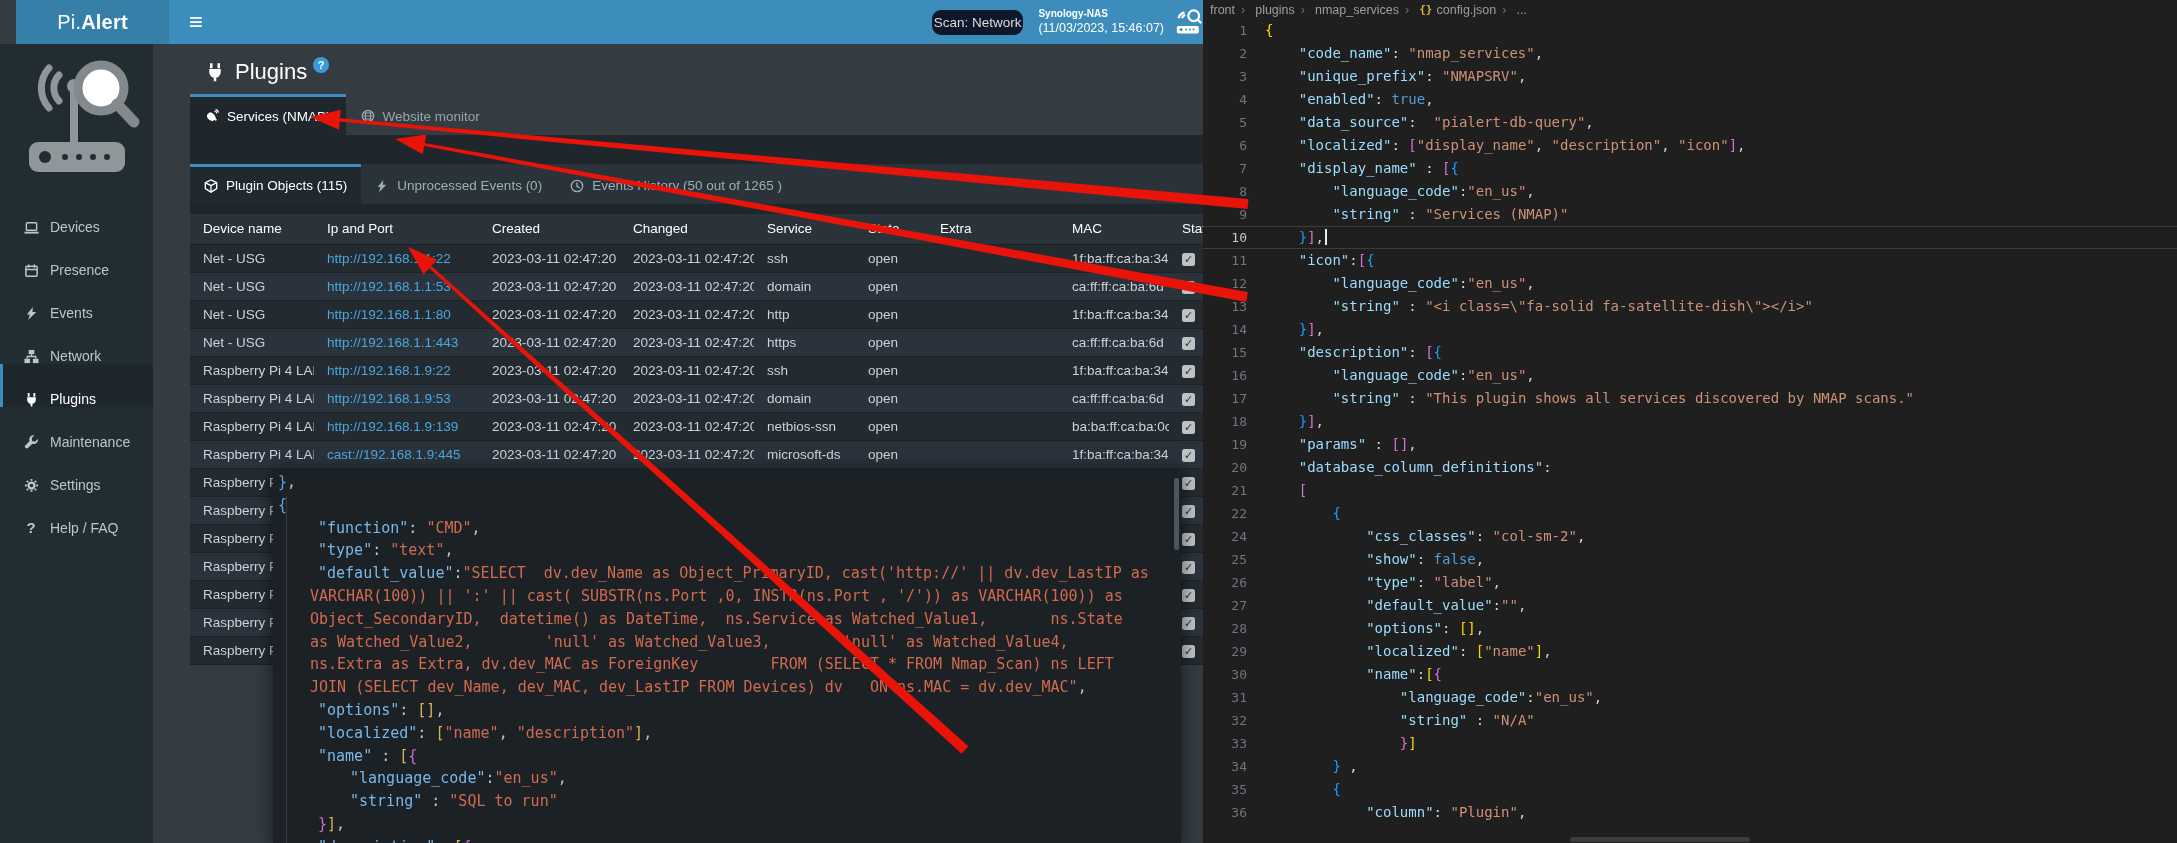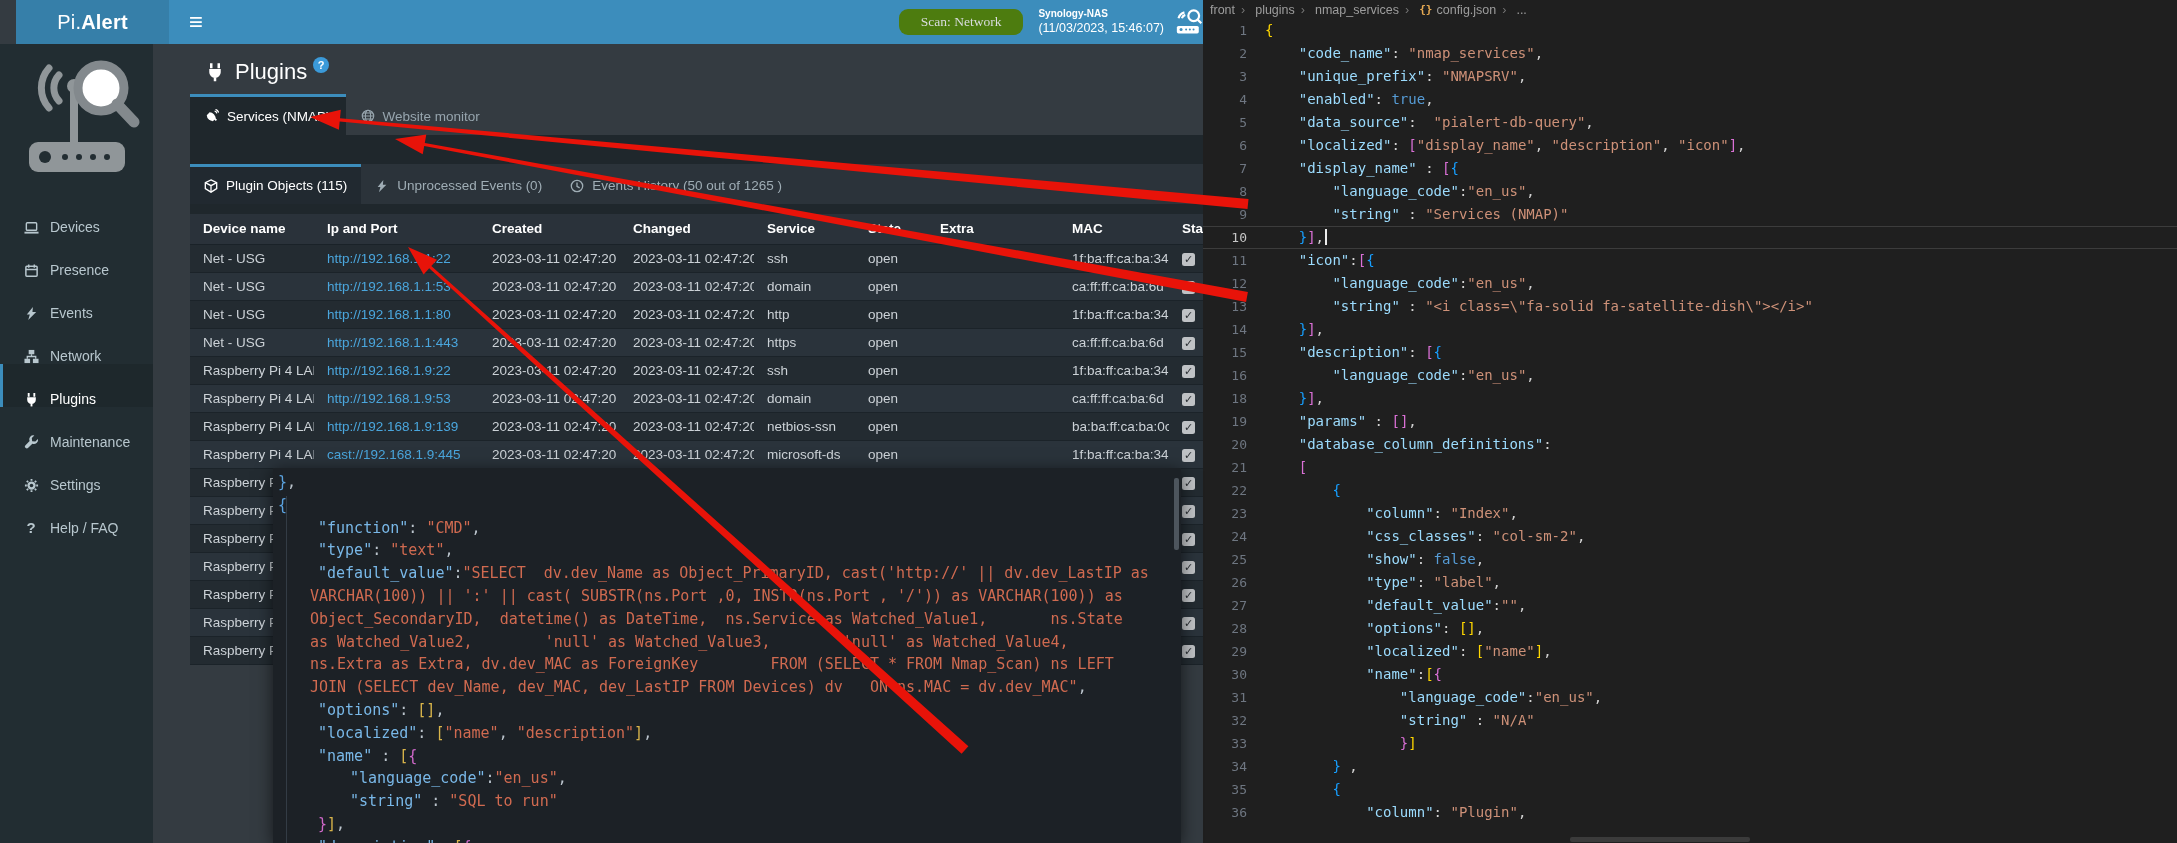--- a/index.html
+++ b/index.html
@@ -6,21 +6,21 @@
 html,body{width:2177px;height:843px;overflow:hidden;background:#1f1f1f;font-family:"Liberation Sans",sans-serif}
 #stage{position:relative;width:2177px;height:843px;overflow:hidden}
 
 
 .app{position:absolute;left:0;top:0;width:1203px;height:843px;background:#343b41;overflow:hidden}
 .hdr{position:absolute;left:16px;top:0;width:1203px;height:44px;background:#3c8dbc;display:flex;align-items:center;z-index:3}
 .brand{width:153px;height:44px;background:#367fa9;color:#fff;font-size:20px;display:flex;align-items:center;justify-content:center;letter-spacing:.2px}
 .brand b{font-weight:bold}
 .burger{color:#fff;font-size:24px;height:44px;display:flex;align-items:center;padding:0 20px;cursor:pointer}
 .hspacer{flex:1}
-.scanbadge{background:#4d7c0f;color:#dadddf;font-family:Liberation Serif, serif;font-size:13.5px;padding:5px 22px;border-radius:9px;white-space:pre}
+.scanbadge{background:#0f172a;color:#dadddf;font-family:Liberation Sans, sans-serif;font-size:13.5px;padding:5px 2px;border-radius:9px;white-space:pre}
 .devinfo{margin-left:15px;color:#fff;font-size:12.5px;line-height:1.3}
 .devinfo .dn{font-weight:bold;font-size:10px}
 .hrouter{margin:0 16px 0 12px;display:flex}
 
 .sidebar{position:absolute;left:0;top:44px;width:153px;height:799px;background:#222d32;z-index:2}
 .slogo{display:flex;justify-content:center;margin:12px 0 8px}
 .side-item{display:flex;align-items:flex-end;gap:10px;height:43px;padding-left:19px;color:#b8c7ce;font-size:14px;cursor:pointer;border-left:3px solid transparent}
 .side-item.active{background:#1e282c;color:#fff;border-left-color:#3c8dbc}
 .sicon{width:18px;display:inline-flex;justify-content:center;align-items:center}
 
@@ -30,21 +30,21 @@
 .qbadge{width:16px;height:16px;border-radius:50%;background:#3b9ad9;color:#fff;font-size:11px;font-weight:bold;display:inline-flex;align-items:center;justify-content:center;margin:-2px 0 0 -4px}
 .tabs{display:flex;margin:9px 0 0 37px}
 .tab{display:flex;align-items:center;gap:8px;padding:0 15px;height:41px;font-size:13.5px;color:#97a5ae;border-top:3px solid transparent;cursor:pointer}
 .tab.active{background:#1f272c;color:#fff;border-top-color:#3c8dbc}
 .panel{margin-left:37px;width:1013px;height:530px;background:#1f272c;overflow:hidden;position:relative}
 .subtabs{display:flex;margin-top:29px;background:#2b333a;height:40px}
 .subtab{display:flex;align-items:center;gap:8px;padding:0 14px;font-size:13.5px;color:#9fadb5;border-top:3px solid transparent;cursor:pointer}
 .subtab.active{background:#212930;color:#fff;border-top-color:#3c8dbc}
 .ticon{display:inline-flex;align-items:center}
 .panel table{border-collapse:collapse;table-layout:fixed;width:1063px;margin-top:10px;font-size:13.5px;color:#ccd2d7}
-.panel th{height:30px;text-align:left;padding:0 0 0 13px;color:#fff;font-weight:bold;background:#2a323a;border-bottom:1px solid #1a2228;overflow:hidden;white-space:nowrap}
+.panel th{height:30px;text-align:left;padding:0 0 0 13px;color:#fff;font-weight:normal;background:#2a323a;border-bottom:1px solid #1a2228;overflow:hidden;white-space:nowrap}
 .panel td{height:28px;padding:0 0 0 13px;border-bottom:1px solid #1b2329;overflow:hidden;white-space:nowrap}
 .panel tbody tr:nth-child(odd) td{background:#232b31}
 .panel tbody tr:nth-child(even) td{background:#2a333b}
 .iplink{color:#4aa6dd;text-decoration:none;cursor:pointer}
 .cb{display:inline-block;width:13px;height:13px;background:#bfc2c5;border-radius:2.5px;color:#2b2f33;font-size:11px;line-height:13px;text-align:center;cursor:pointer}
 
 
 .ovl{position:absolute;left:273px;top:468px;width:908px;height:375px;background:#1c2126;box-shadow:0 3px 16px rgba(0,0,0,.6);font-family:"DejaVu Sans Mono",monospace;font-size:15px;padding-top:3px;overflow:hidden;z-index:5}
 .ovl .guide{position:absolute;left:13px;top:28px;bottom:0;width:1px;background:#333c45}
 .ov-line{height:22.8px;line-height:22.8px;white-space:pre}
@@ -578,42 +578,42 @@
   </div>
         <div class="ed-line">
     <span class="gutter">15</span>
     <span class="code"><span class="ep">    </span><span class="ek">"description"</span><span class="ep">: </span><span class="g2">[</span><span class="g3">{</span></span>
   </div>
         <div class="ed-line">
     <span class="gutter">16</span>
     <span class="code"><span class="ep">        </span><span class="ek">"language_code"</span><span class="ep">:</span><span class="es">"en_us"</span><span class="ep">,</span></span>
   </div>
         <div class="ed-line">
+    <span class="gutter">17</span>
+    <span class="code"><span class="ep">        </span><span class="ek">"string"</span><span class="ep"> : </span><span class="es">"This plugin shows all services discovered by NMAP scans."</span></span>
+  </div>
+        <div class="ed-line">
     <span class="gutter">18</span>
     <span class="code"><span class="ep">    </span><span class="g3">}</span><span class="g2">]</span><span class="ep">,</span></span>
   </div>
         <div class="ed-line">
     <span class="gutter">19</span>
     <span class="code"><span class="ep">    </span><span class="ek">"params"</span><span class="ep"> : </span><span class="g2">[]</span><span class="ep">,</span></span>
   </div>
         <div class="ed-line">
     <span class="gutter">20</span>
     <span class="code"><span class="ep">    </span><span class="ek">"database_column_definitions"</span><span class="ep">:</span></span>
   </div>
         <div class="ed-line">
     <span class="gutter">21</span>
     <span class="code"><span class="ep">    </span><span class="g2">[</span></span>
   </div>
         <div class="ed-line">
     <span class="gutter">22</span>
     <span class="code"><span class="ep">        </span><span class="g3">{</span></span>
-  </div>
-        <div class="ed-line">
-    <span class="gutter">23</span>
-    <span class="code"><span class="ep">            </span><span class="ek">"column"</span><span class="ep">: </span><span class="es">"Index"</span><span class="ep">,</span></span>
   </div>
         <div class="ed-line">
     <span class="gutter">24</span>
     <span class="code"><span class="ep">            </span><span class="ek">"css_classes"</span><span class="ep">: </span><span class="es">"col-sm-2"</span><span class="ep">,</span></span>
   </div>
         <div class="ed-line">
     <span class="gutter">25</span>
     <span class="code"><span class="ep">            </span><span class="ek">"show"</span><span class="ep">: </span><span class="eb">false</span><span class="ep">,</span></span>
   </div>
         <div class="ed-line">

